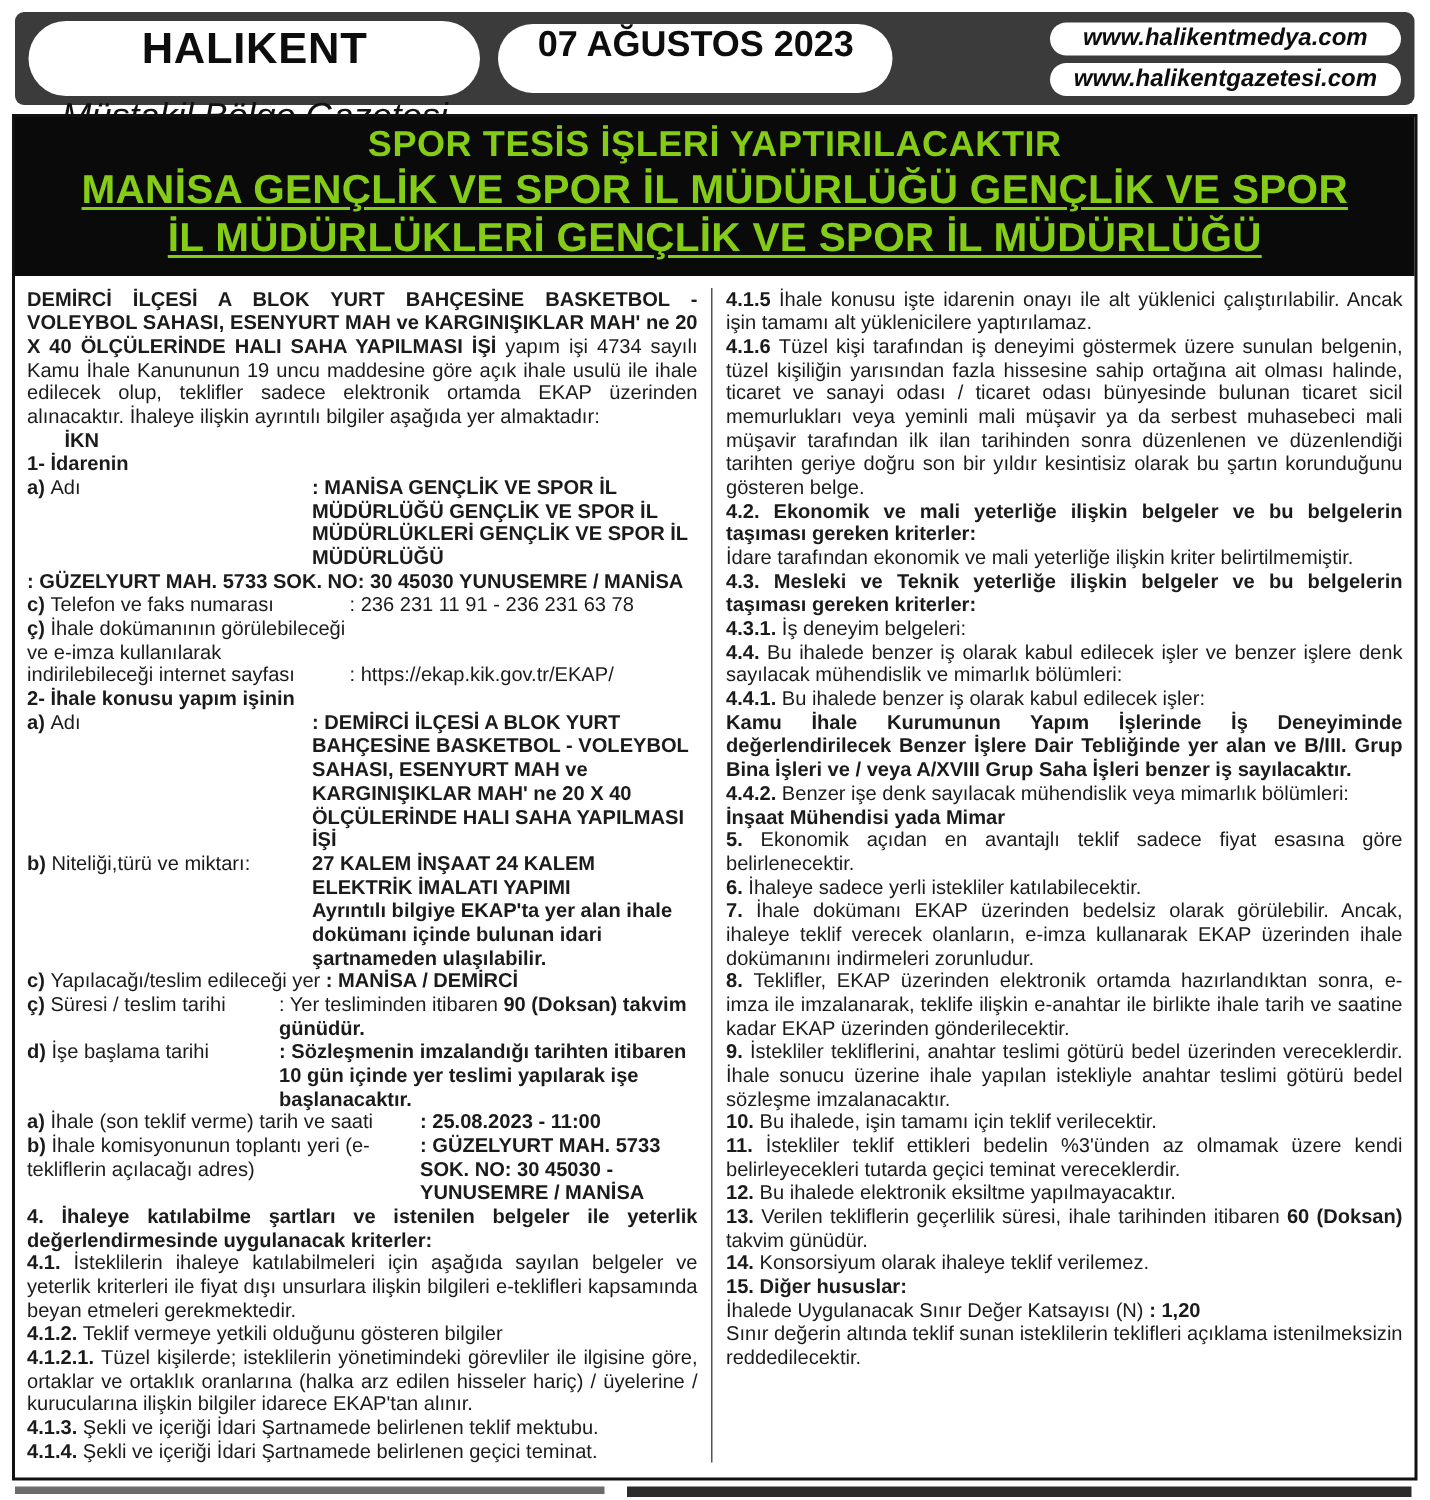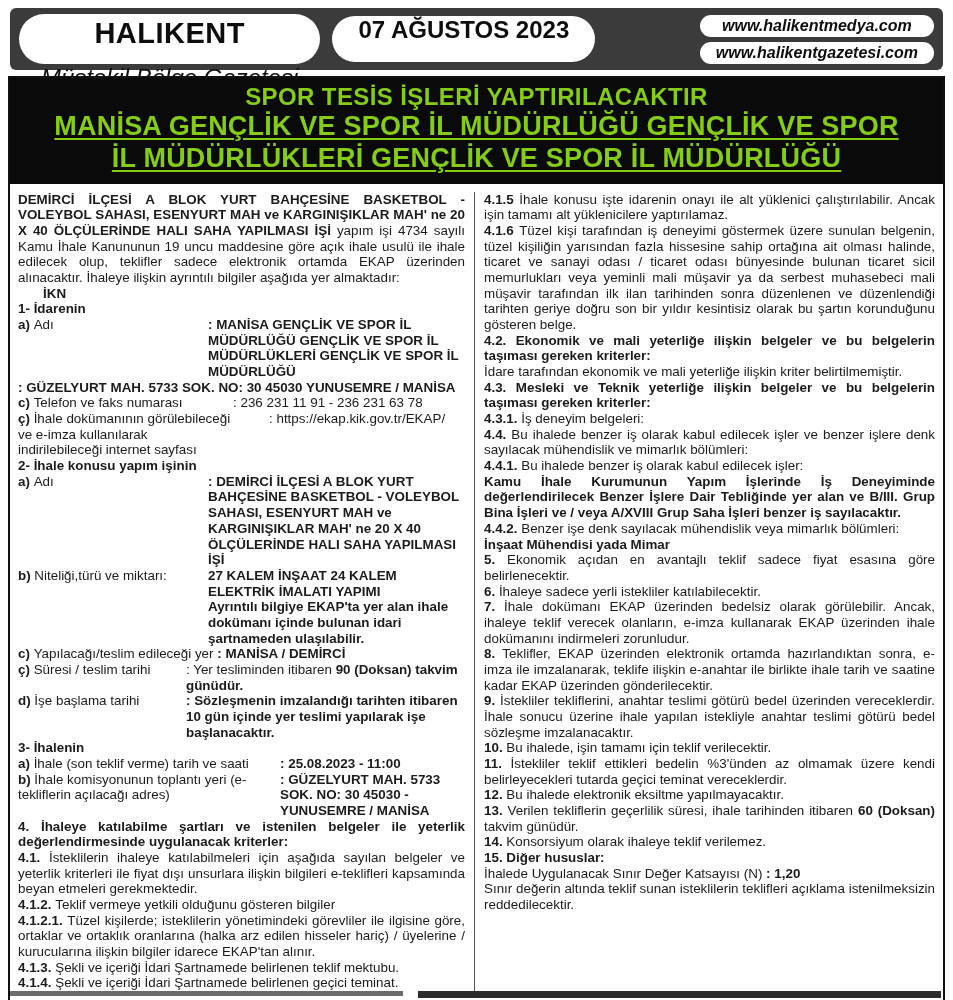--- a/index.html
+++ b/index.html
@@ -40,21 +40,21 @@
   
   .columns{display:flex;padding:8px 8px 10px;align-items:stretch;}
   .col{font-size:13.4px;line-height:1.17;}
   .col-left{width:447px;flex:none;}
   .divider{width:1px;background:#555;margin:0 9px;flex:none;}
   .col-right{flex:1;min-width:0;}
   .para{margin:0;text-align:justify;}
   .row{display:flex;text-align:left;}
   .row .lab{flex:none;}
   .row .val{flex:1;min-width:0;}
-  .row.va-end{align-items:flex-start;gap:36px;}
+  .row.va-end{align-items:flex-end;}
   b{font-weight:bold;}
   
   .bars{position:absolute;left:10px;right:12px;top:991px;display:flex;gap:15px;}
   .bar-a{width:393px;height:5px;background:#6b6b6b;flex:none;}
   .bar-b{flex:1;height:7px;background:#2b2b2b;}
 </style>
 </head>
 <body>
 
 <div class="masthead">
@@ -111,21 +111,20 @@
         </div>
         <div class="para"><b>c) </b><span>Yapılacağı/teslim edileceği yer </span><b>: MANİSA / DEMİRCİ</b></div>
         <div class="para row">
           <div class="lab" style="width: 168px;"><b>ç) </b><span>Süresi / teslim tarihi</span></div>
           <div class="val"><span>: Yer tesliminden itibaren </span><b>90 (Doksan) takvim günüdür.</b></div>
         </div>
         <div class="para row">
           <div class="lab" style="width: 168px;"><b>d) </b><span>İşe başlama tarihi</span></div>
           <div class="val"><b>: Sözleşmenin imzalandığı tarihten itibaren 10 gün içinde yer teslimi yapılarak işe başlanacaktır.</b></div>
         </div>
-        <div class="para"><b>3- İhalenin</b></div>
         <div class="para row">
           <div class="lab" style="width: 262px;"><b>a) </b><span>İhale (son teklif verme) tarih ve saati</span></div>
           <div class="val"><b>: 25.08.2023 - 11:00</b></div>
         </div>
         <div class="para row">
           <div class="lab" style="width: 262px;"><b>b) </b><span>İhale komisyonunun toplantı yeri (e-tekliflerin açılacağı adres)</span></div>
           <div class="val"><b>: GÜZELYURT MAH. 5733 SOK. NO: 30 45030 - YUNUSEMRE / MANİSA</b></div>
         </div>
         <div class="para"><b>4. İhaleye katılabilme şartları ve istenilen belgeler ile yeterlik değerlendirmesinde uygulanacak kriterler:</b></div>
         <div class="para"><b>4.1. </b><span>İsteklilerin ihaleye katılabilmeleri için aşağıda sayılan belgeler ve yeterlik kriterleri ile fiyat dışı unsurlara ilişkin bilgileri e-teklifleri kapsamında beyan etmeleri gerekmektedir.</span></div>

